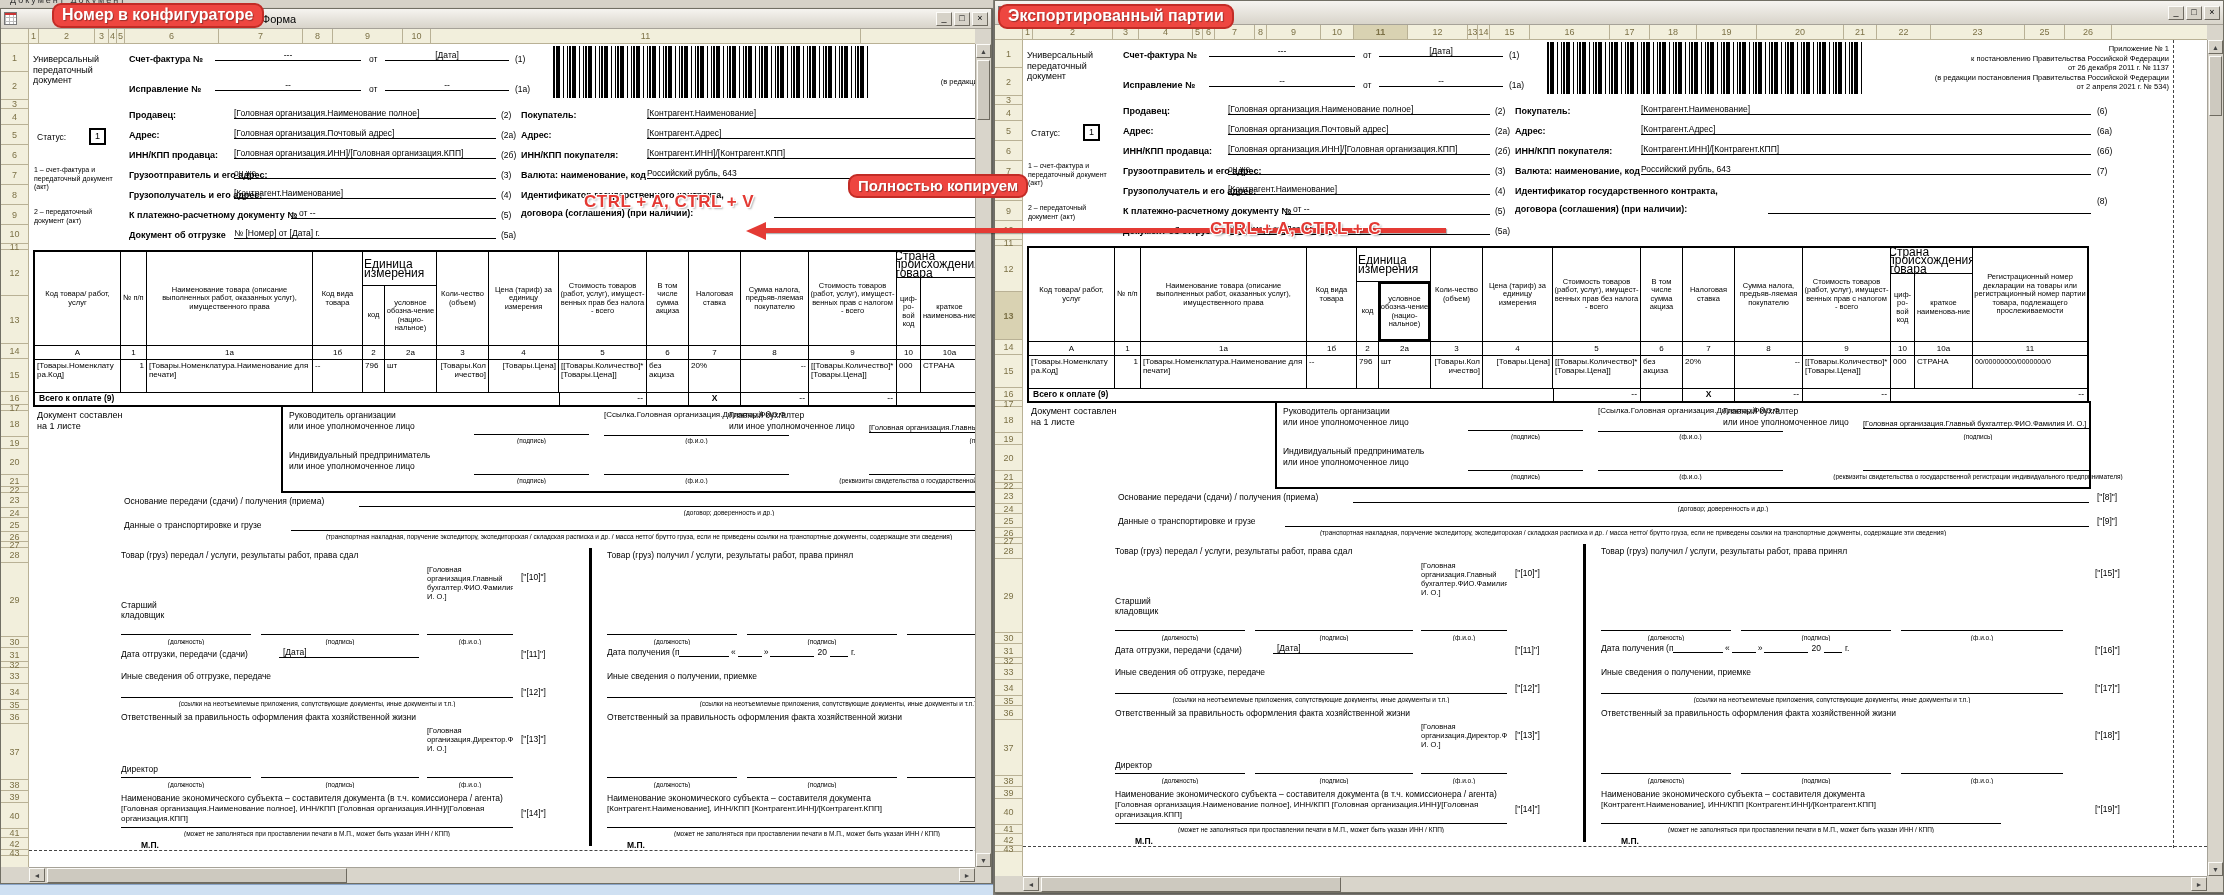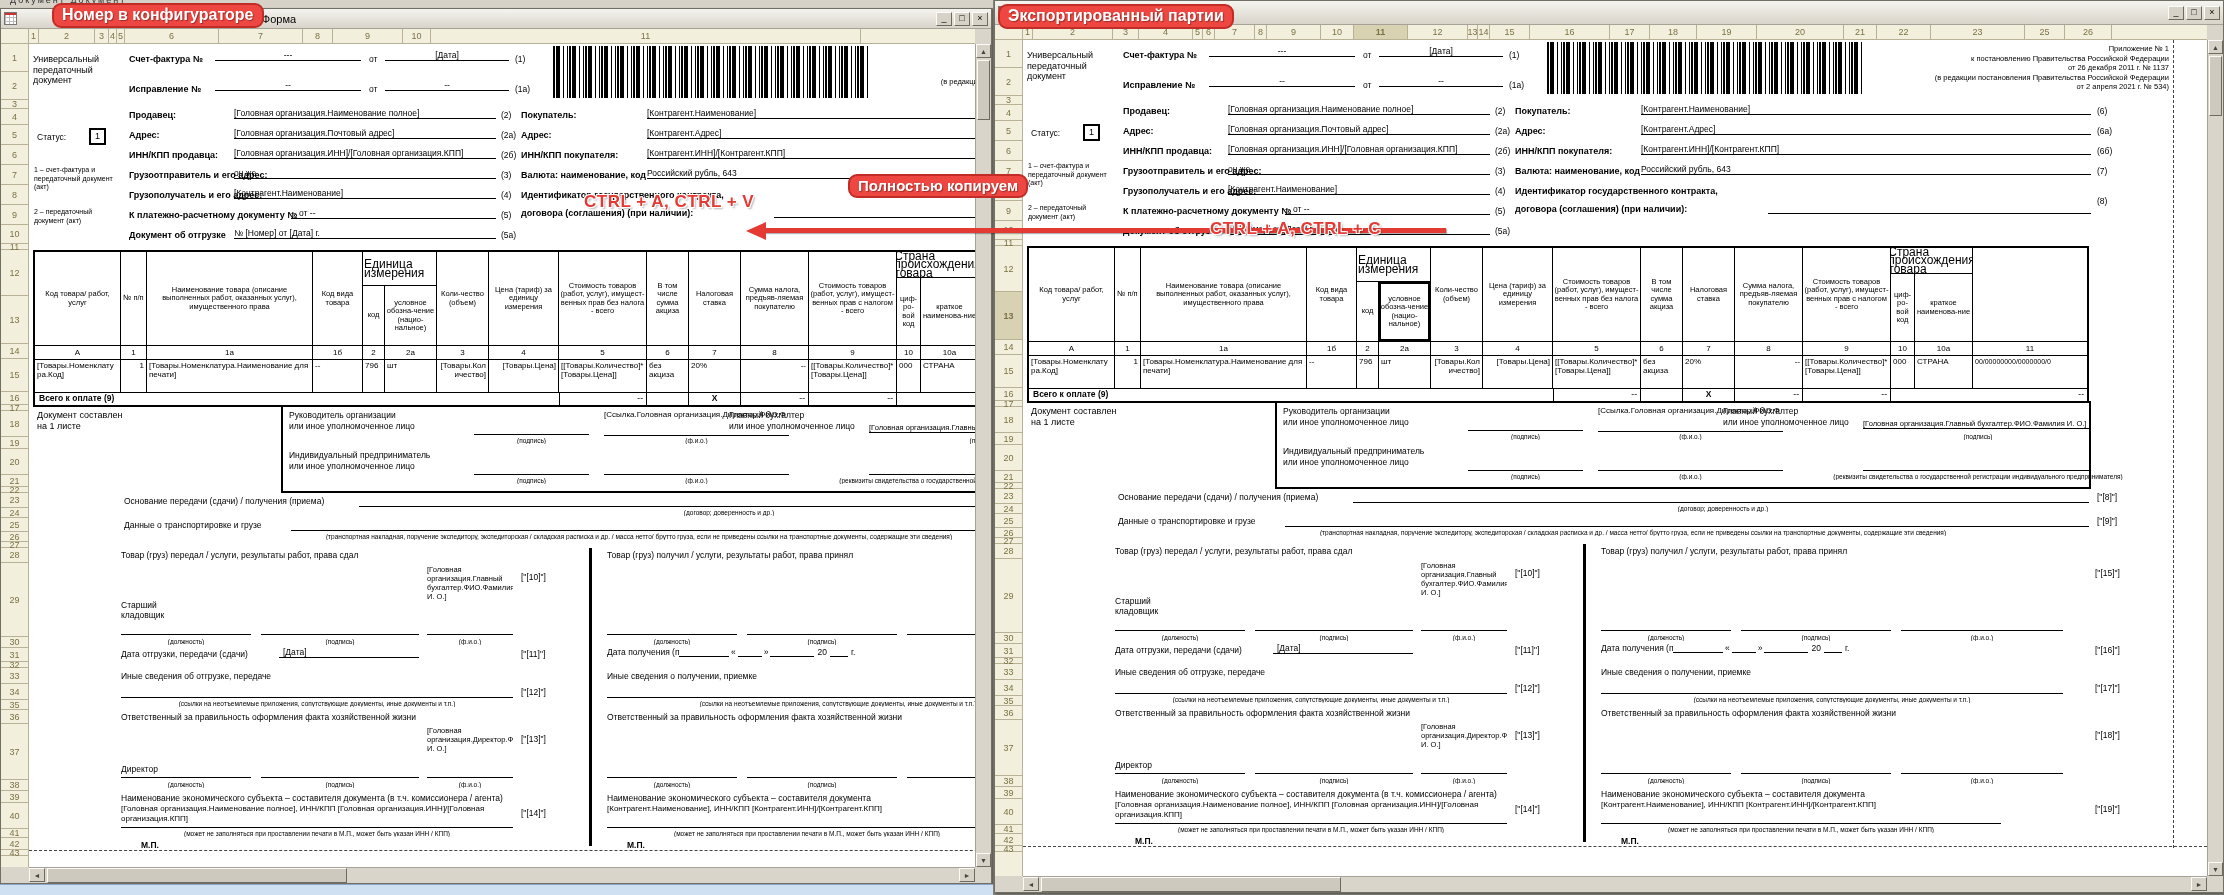--- a/index.html
+++ b/index.html
@@ -590,20 +590,21 @@
       <div class="tc th c11" data-name="col-header-tax-rate">Налоговая ставка</div>
       <div class="tc th c12" data-name="col-header-tax-sum">Сумма налога, предъяв-ляемая покупателю</div>
       <div class="tc th c13" data-name="col-header-cost-w-tax">Стоимость товаров (работ, услуг), имущест-венных прав с налогом - всего</div>
       <div class="tc grp cg2" data-name="col-group-country">
         <div class="gl" style="height:26px;" data-name="country-group-header">Страна происхождения товара</div>
         <div class="gr">
           <div class="c14" data-name="country-code-header">циф-ро-вой код</div>
           <div class="c15" style="width:57px;" data-name="country-name-header">краткое наименова-ние</div>
         </div>
       </div>
+      <div class="tc th c16" data-name="col-header-reg-number">Регистрационный номер декларации на товары или регистрационный номер партии товара, подлежащего прослеживаемости</div>
     </div>
     <div class="trow nr" data-name="items-numbers-row">
       <div class="tc nc c1" data-name="colnum">А</div>
       <div class="tc nc c2" data-name="colnum">1</div>
       <div class="tc nc c3" data-name="colnum">1а</div>
       <div class="tc nc c4" data-name="colnum">1б</div>
       <div class="tc nc c5" data-name="colnum">2</div>
       <div class="tc nc" style="width:52px;" data-name="colnum">2а</div>
       <div class="tc nc c7" data-name="colnum">3</div>
       <div class="tc nc c8" data-name="colnum">4</div>

